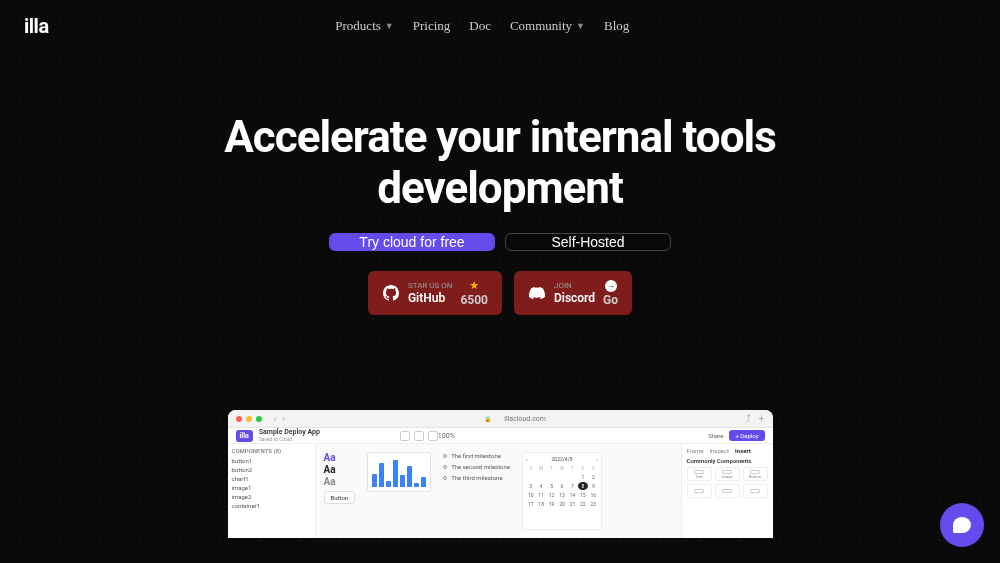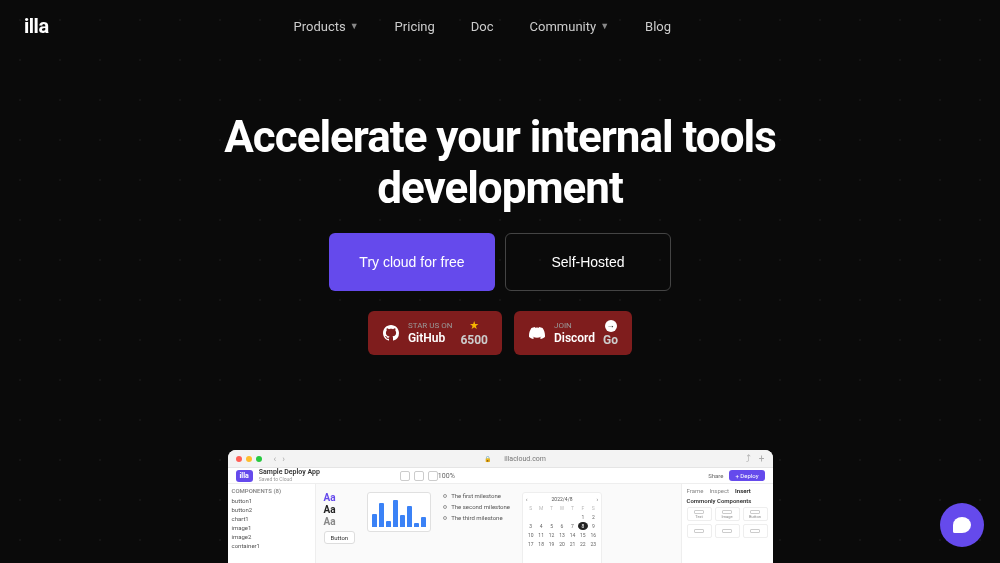--- a/index.html
+++ b/index.html
@@ -31,22 +31,23 @@
     }
     
     .logo {
       font-size: 20px;
       font-weight: 700;
       letter-spacing: -0.5px;
     }
     
     .nav {
       display: flex;
-      gap: 36px;
+      gap: 19px;
       margin: 0 auto;
+      font-family: Liberation Serif, serif;
     }
     
     .nav-item {
       display: flex;
       align-items: center;
       gap: 4px;
       font-size: 13px;
       color: #ccc;
       cursor: pointer;
     }
@@ -80,21 +81,21 @@
     }
     
     .cta-row {
       display: flex;
       gap: 10px;
       justify-content: center;
       margin-bottom: 20px;
     }
     
     .btn {
-      padding: 20px 0;
+      padding: 0 0;
       width: 166px;
       border-radius: 6px;
       font-size: 14px;
       cursor: pointer;
       border: none;
     }
     
     .btn-primary {
       background: #654aec;
       color: #fff;

